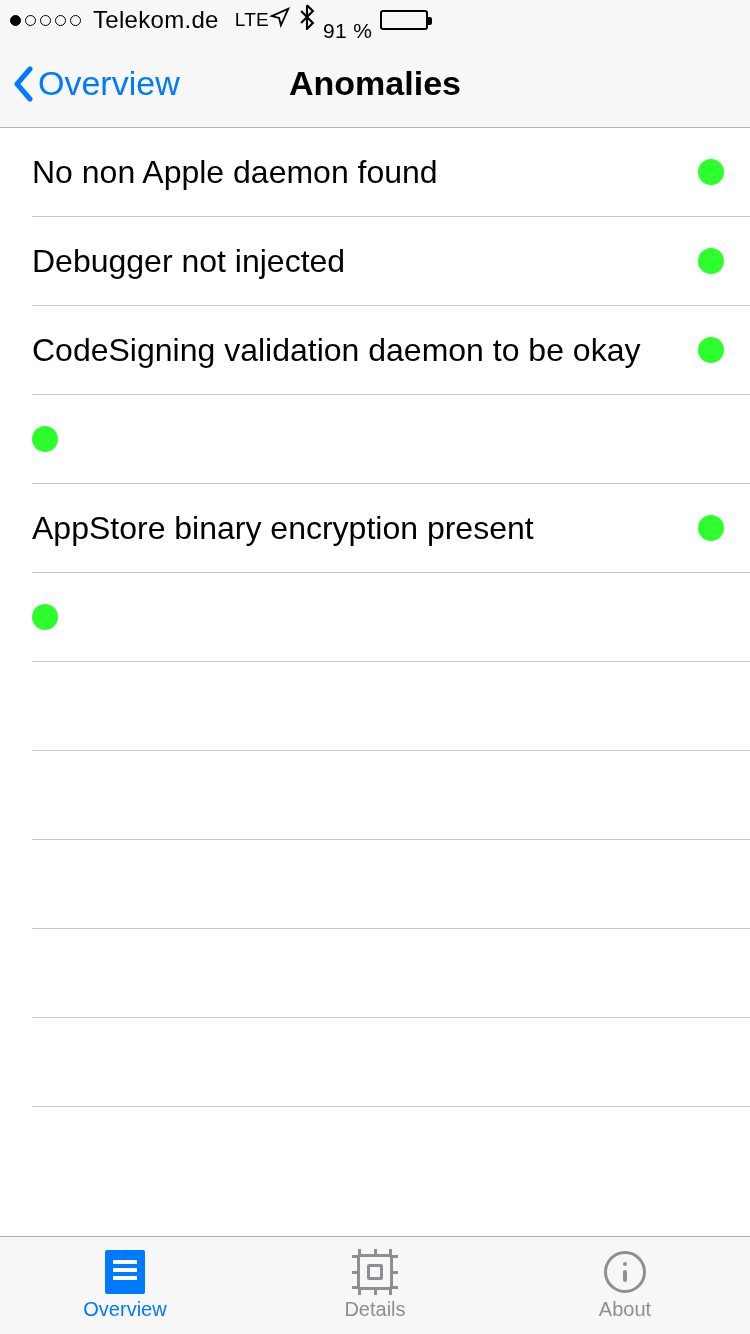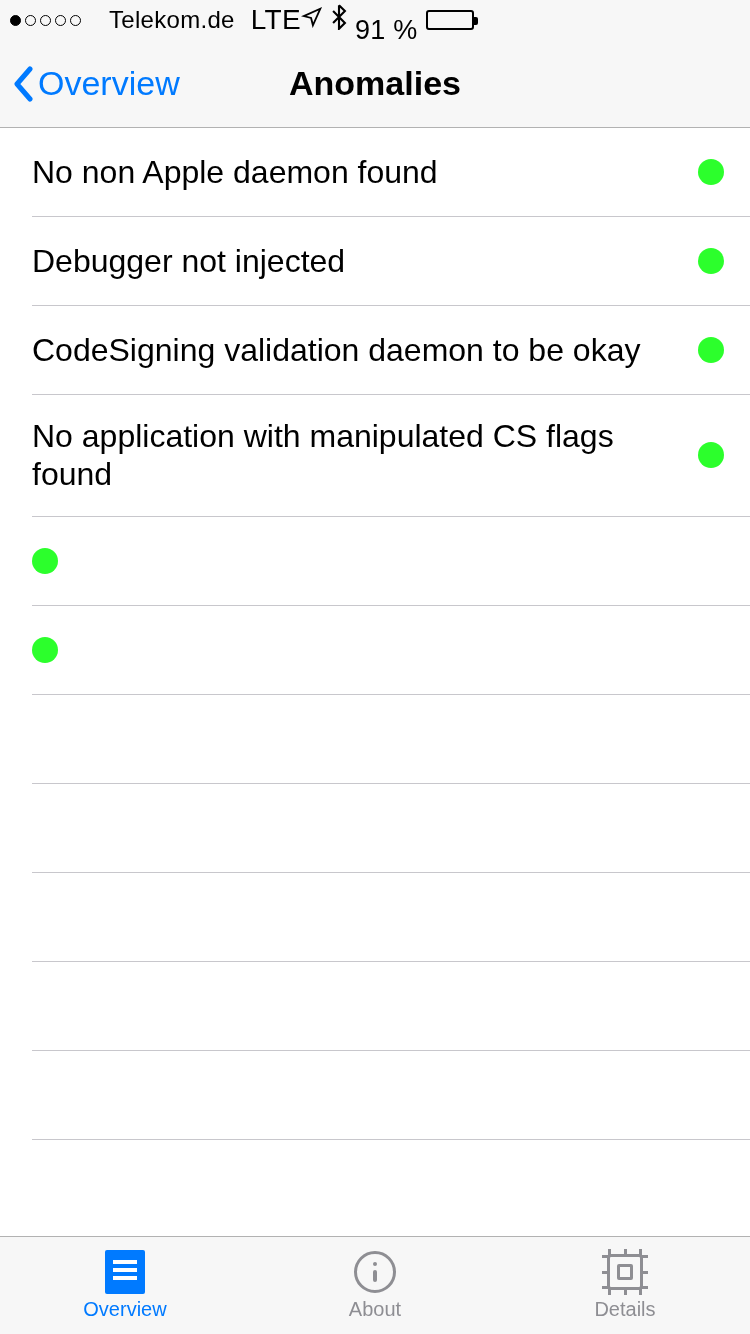--- a/index.html
+++ b/index.html
@@ -22,28 +22,28 @@
     padding: 0 10px;
     letter-spacing: 0.3px;
   }
   .status-left { display: flex; align-items: center; gap: 6px; }
   .signal-dots { display: flex; gap: 4px; align-items: center; }
   .signal-dots span {
     width: 11px; height: 11px; border-radius: 50%;
     border: 1.5px solid #000;
   }
   .signal-dots span.filled { background: #000; }
-  .carrier { margin-left: 22px; font-size: 24px; }
-  .lte { margin-left: 10px; font-size: 28px; }
+  .carrier { margin-left: 6px; font-size: 24px; }
+  .lte { margin-left: 10px; font-size: 19px; }
   .status-center {
     flex: 1; text-align: center; font-weight: 600; font-size: 24px;
   }
   .status-right { display: flex; align-items: center; gap: 8px; }
   .loc-icon, .bt-icon { display: inline-block; }
-  .battery-pct { font-size: 27px; margin-top: 21px; }
+  .battery-pct { font-size: 21px; margin-top: 21px; }
   .battery {
     width: 48px; height: 20px; border: 2px solid #000; border-radius: 3px;
     position: relative; display: inline-block;
   }
   .battery::after {
     content: ""; position: absolute; right: -6px; top: 5px;
     width: 4px; height: 8px; background: #000; border-radius: 0 2px 2px 0;
   }
   .battery .level {
     height: 100%; background: #000; width: 91%;
@@ -230,25 +230,25 @@
       <div class="row-text">Debugger not injected</div>
       <div class="status-dot ok"></div>
     </div>
     <div class="sep"></div>
     <div class="row">
       <div class="row-text">CodeSigning validation daemon to be okay</div>
       <div class="status-dot ok"></div>
     </div>
     <div class="sep"></div>
     <div class="row">
-      <div class="row-text">No application with manipulated CS flags found</div>
-      <div class="status-dot ok"></div>
-    </div>
-    <div class="sep"></div>
-    <div class="row">
+      <div class="status-dot ok"></div>
+    </div>
+    <div class="sep"></div>
+    <div class="row">
+      <div class="row-text">AppStore binary encryption present</div>
       <div class="status-dot ok"></div>
     </div>
     <div class="sep"></div>
     <div class="row">
       <div class="status-dot ok"></div>
     </div>
     <div class="sep"></div>
     <div class="empty-row"></div>
     <div class="sep"></div>
     <div class="empty-row"></div>
@@ -263,23 +263,23 @@
 
 <div class="tab-bar" id="tabbar">
     <div class="tab active">
       <div class="tab-icon">
         <div class="icon-overview"></div>
       </div>
       <div>Overview</div>
     </div>
     <div class="tab">
       <div class="tab-icon">
+        <div class="icon-details"></div>
+      </div>
+      <div>Details</div>
+    </div>
+    <div class="tab">
+      <div class="tab-icon">
         <div class="icon-about"></div>
       </div>
       <div>About</div>
     </div>
-    <div class="tab">
-      <div class="tab-icon">
-        <div class="icon-details"></div>
-      </div>
-      <div>Details</div>
-    </div>
   </div>
 
 </body></html>

